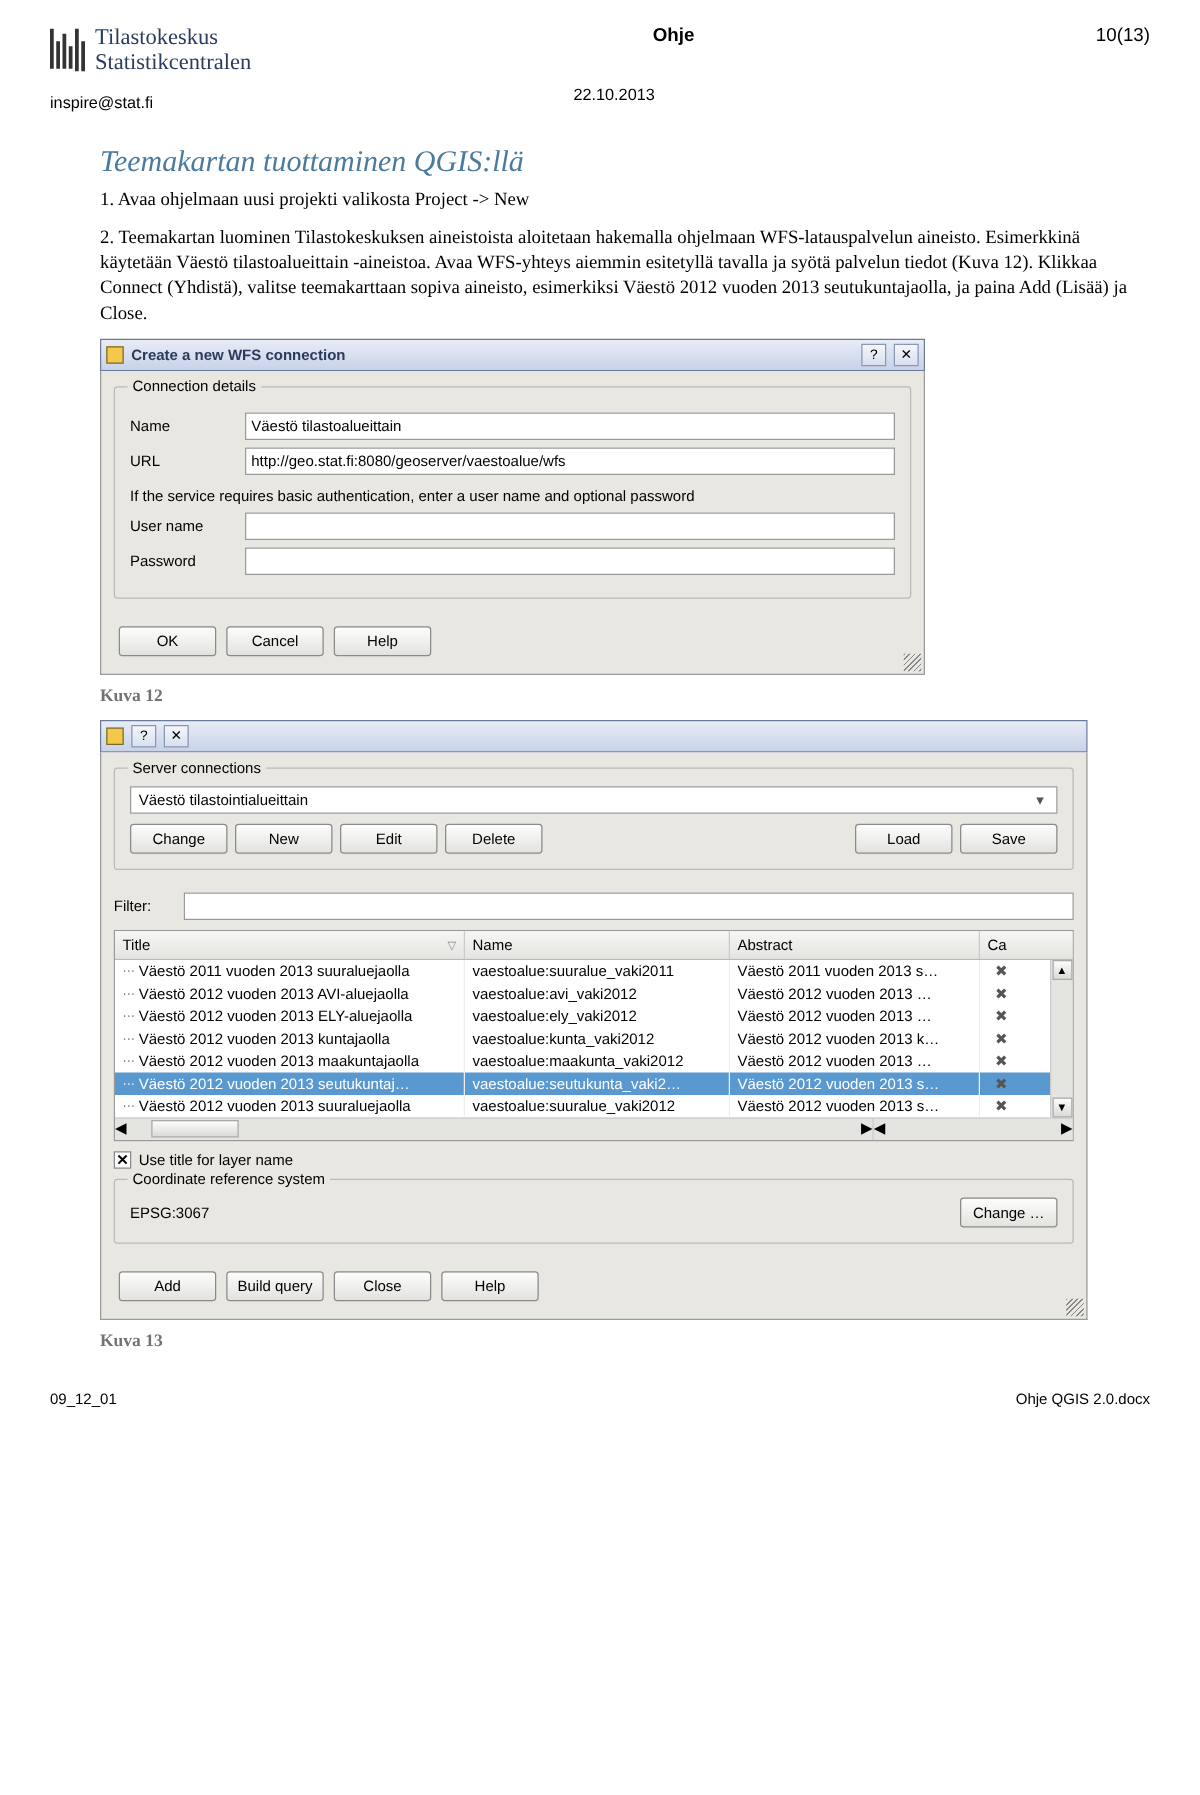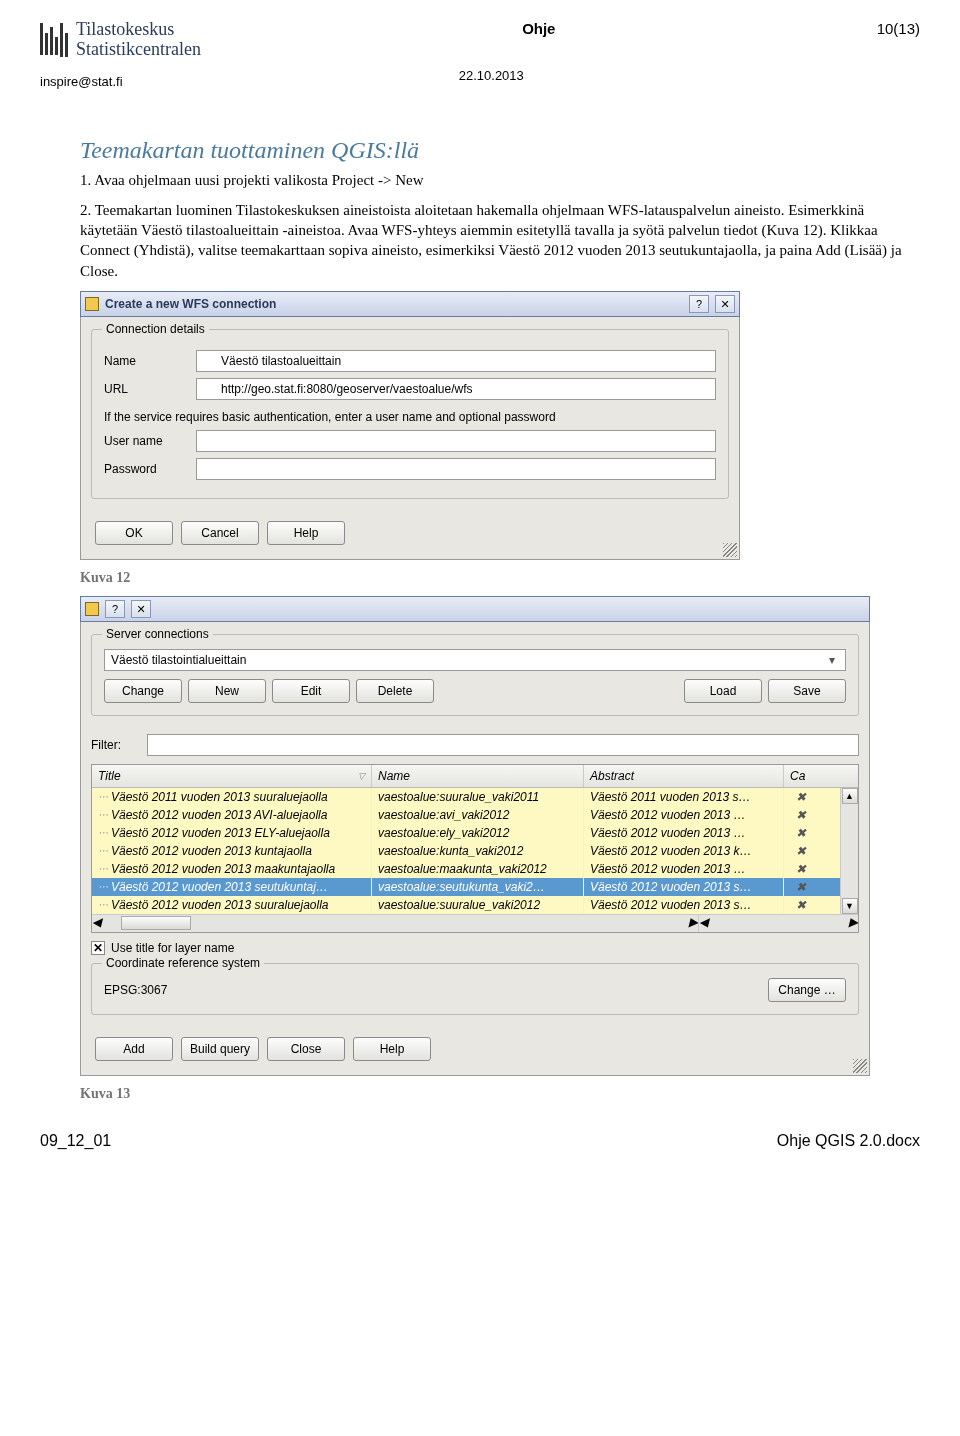--- a/index.html
+++ b/index.html
@@ -38,21 +38,21 @@
     color: #2a3b5f;
   }
   .doc-title { font-weight: bold; font-size: 15px; }
   .page-num { font-size: 15px; }
   .email { font-size: 13px; margin-top: 6px; }
   .date { font-size: 13px; }
   .meta-row {
     display: flex;
     justify-content: space-between;
     margin-top: 8px;
-    margin-bottom: 48px;
+    margin-bottom: 28px;
   }
   .section-title {
     color: #4a7a9e;
     font-style: italic;
     font-family: Georgia, serif;
     font-size: 24px;
     margin: 10px 0 6px 40px;
   }
   .body-text {
     font-family: Georgia, 'Times New Roman', serif;
@@ -116,21 +116,21 @@
     align-items: center;
     gap: 12px;
     margin: 6px 0;
   }
   .form-label { width: 80px; }
   .text-input {
     flex: 1;
     background: #fff;
     border: 1px solid #9a9a9a;
     height: 22px;
-    padding: 2px 24px;
+    padding: 2px 4px;
     font-size: 12px;
     font-family: Tahoma, sans-serif;
   }
   .helper-text {
     font-size: 12px;
     margin: 10px 0 6px 0;
   }
   .btn-row {
     display: flex;
     justify-content: flex-start;
@@ -177,23 +177,22 @@
   .conn-btns {
     display: flex;
     gap: 6px;
     margin-top: 8px;
     justify-content: space-between;
   }
   .conn-btns .left { display: flex; gap: 6px; }
   .conn-btns .right { display: flex; gap: 6px; }
   .table-wrap {
     border: 1px solid #9a9a9a;
-    background: #fef9c3;
+    background: #ffffff;
     margin-top: 2px;
-    font-style: italic;
   }
   .thead {
     display: flex;
     background: linear-gradient(#f6f6f4, #e4e4e0);
     border-bottom: 1px solid #bababa;
   }
   .th {
     border-right: 1px solid #cacaca;
     padding: 4px 6px;
     font-size: 12px;
@@ -276,21 +275,21 @@
   }
   .crs-row {
     display: flex;
     justify-content: space-between;
     align-items: center;
   }
   .x-icon { color: #555; font-size: 12px; }
   .footer-row {
     display: flex;
     justify-content: space-between;
-    font-size: 16px;
+    font-size: 12px;
     margin-top: 30px;
     font-family: Arial, sans-serif;
   }
   .w-dialog1 { width: 660px; }
   .w-dialog2 { width: 790px; }
 </style>
 </head>
 <body>
 
 <div class="header-row">

